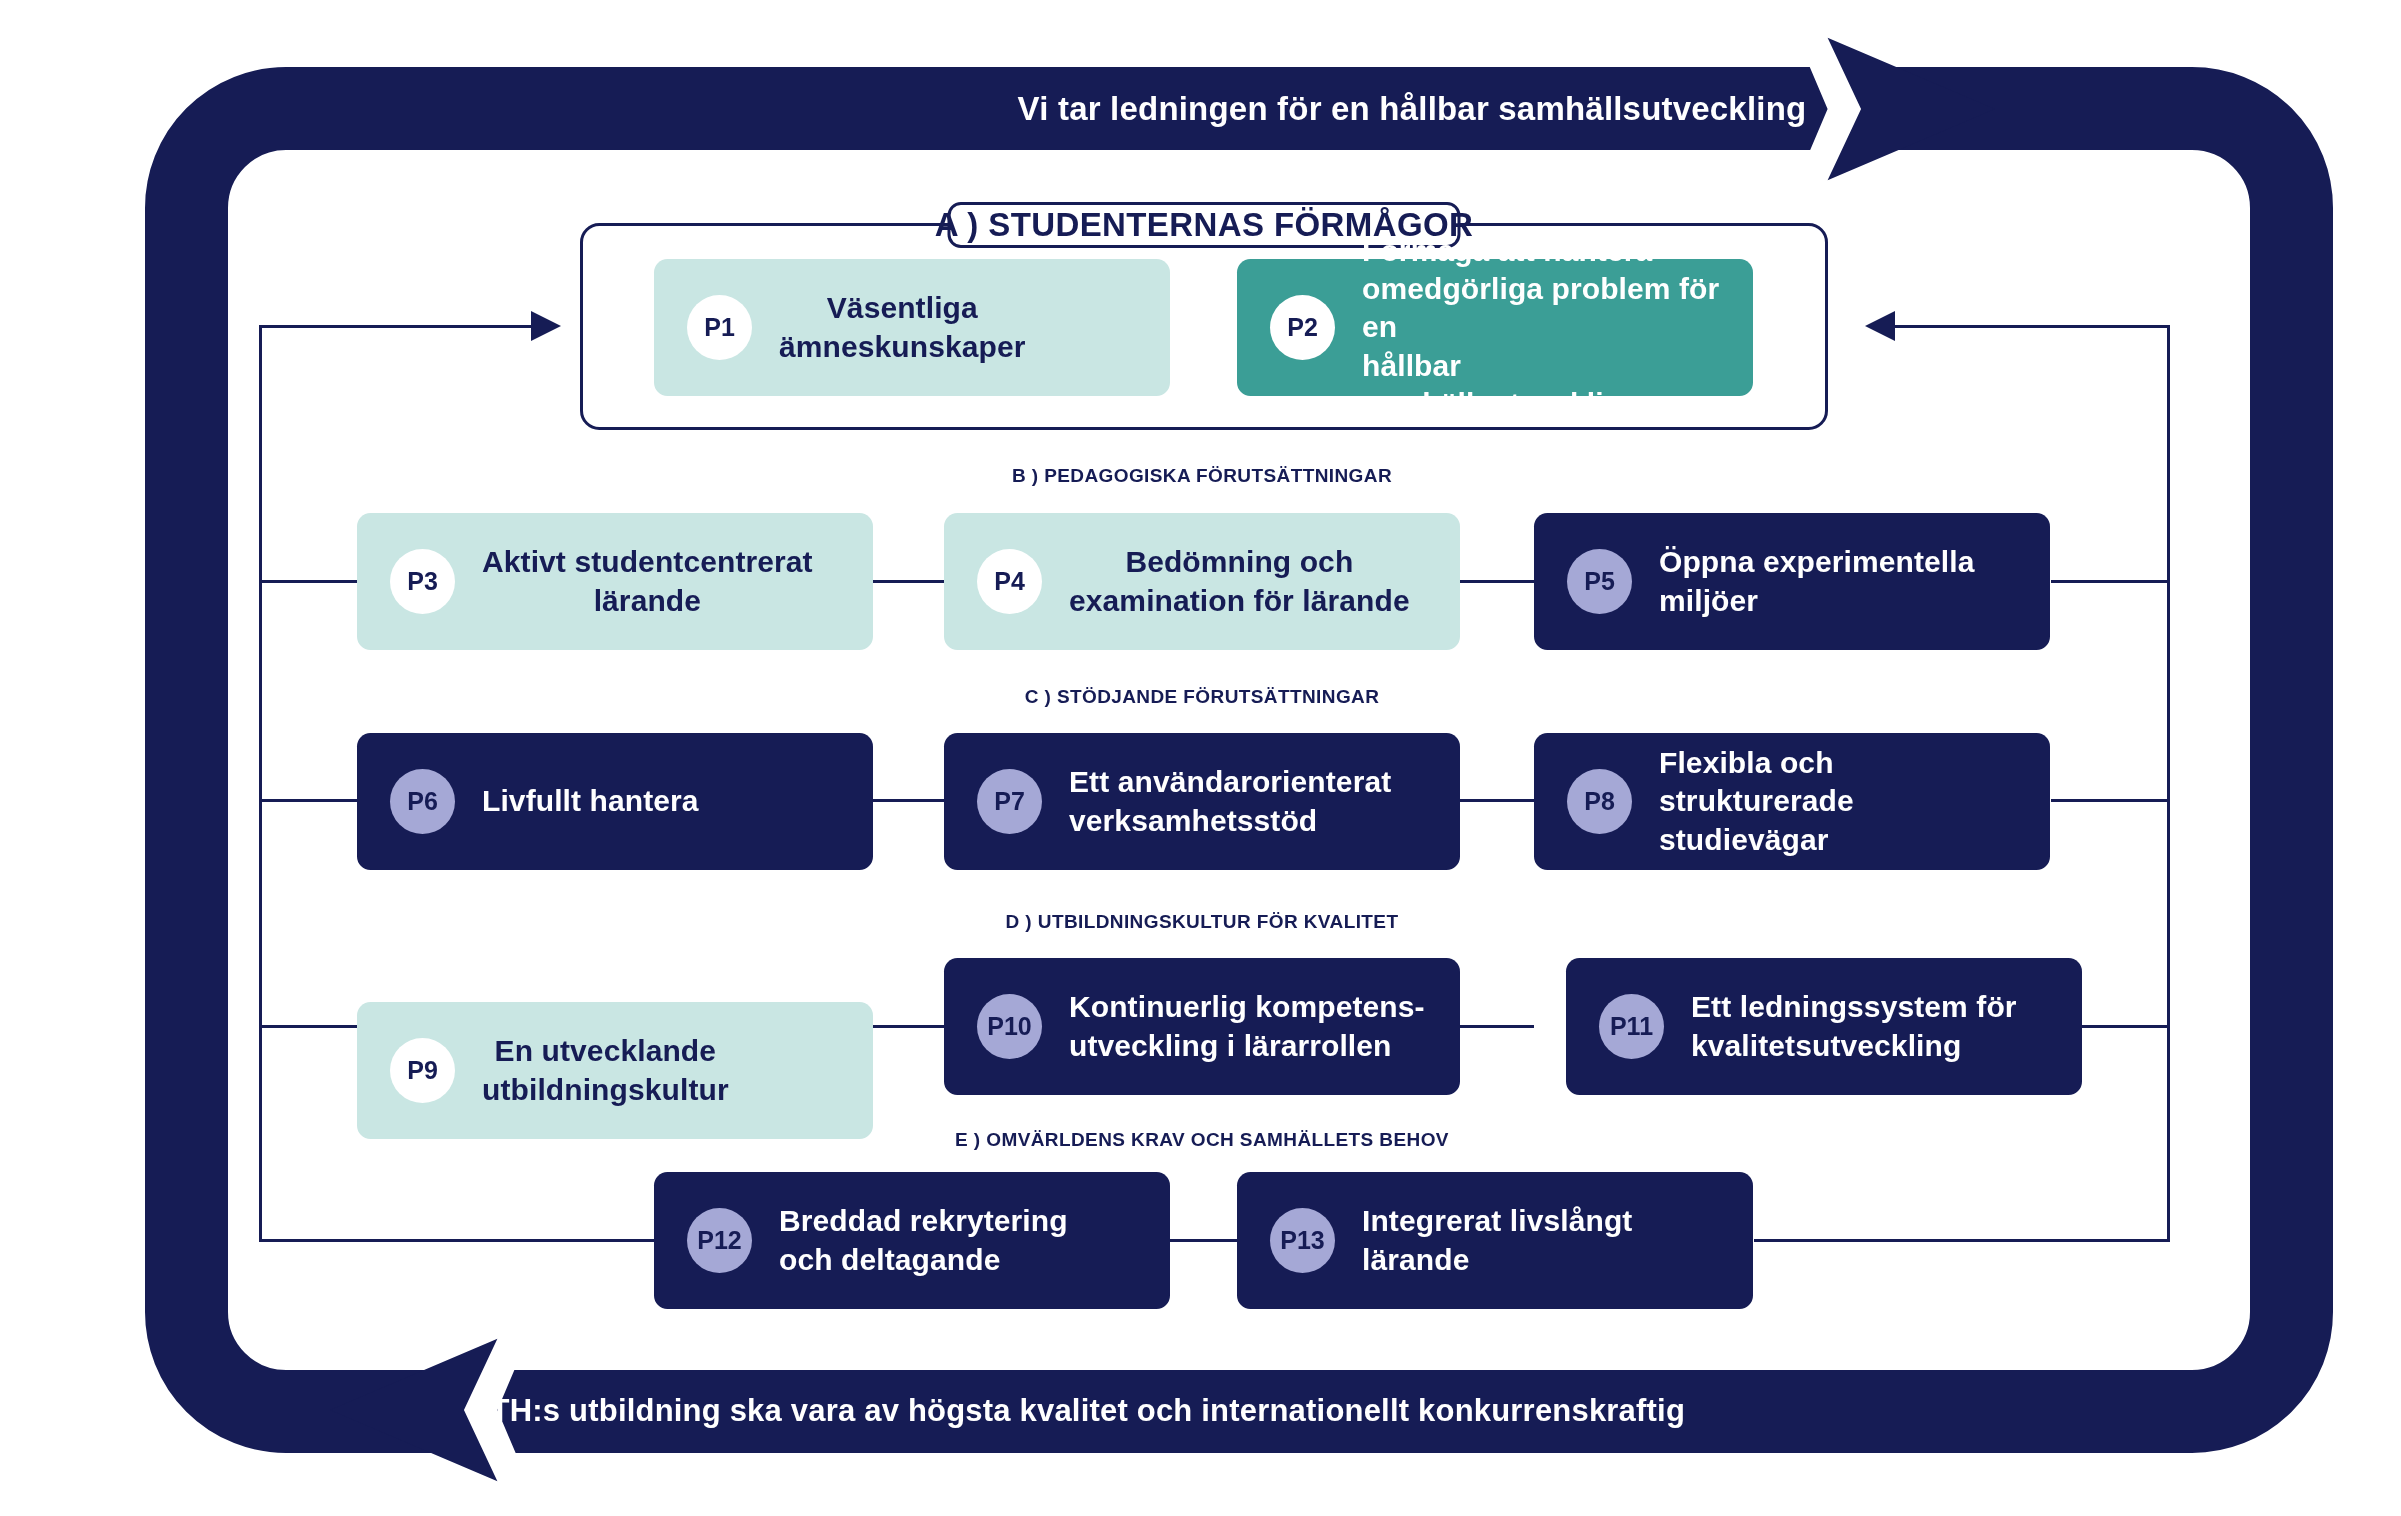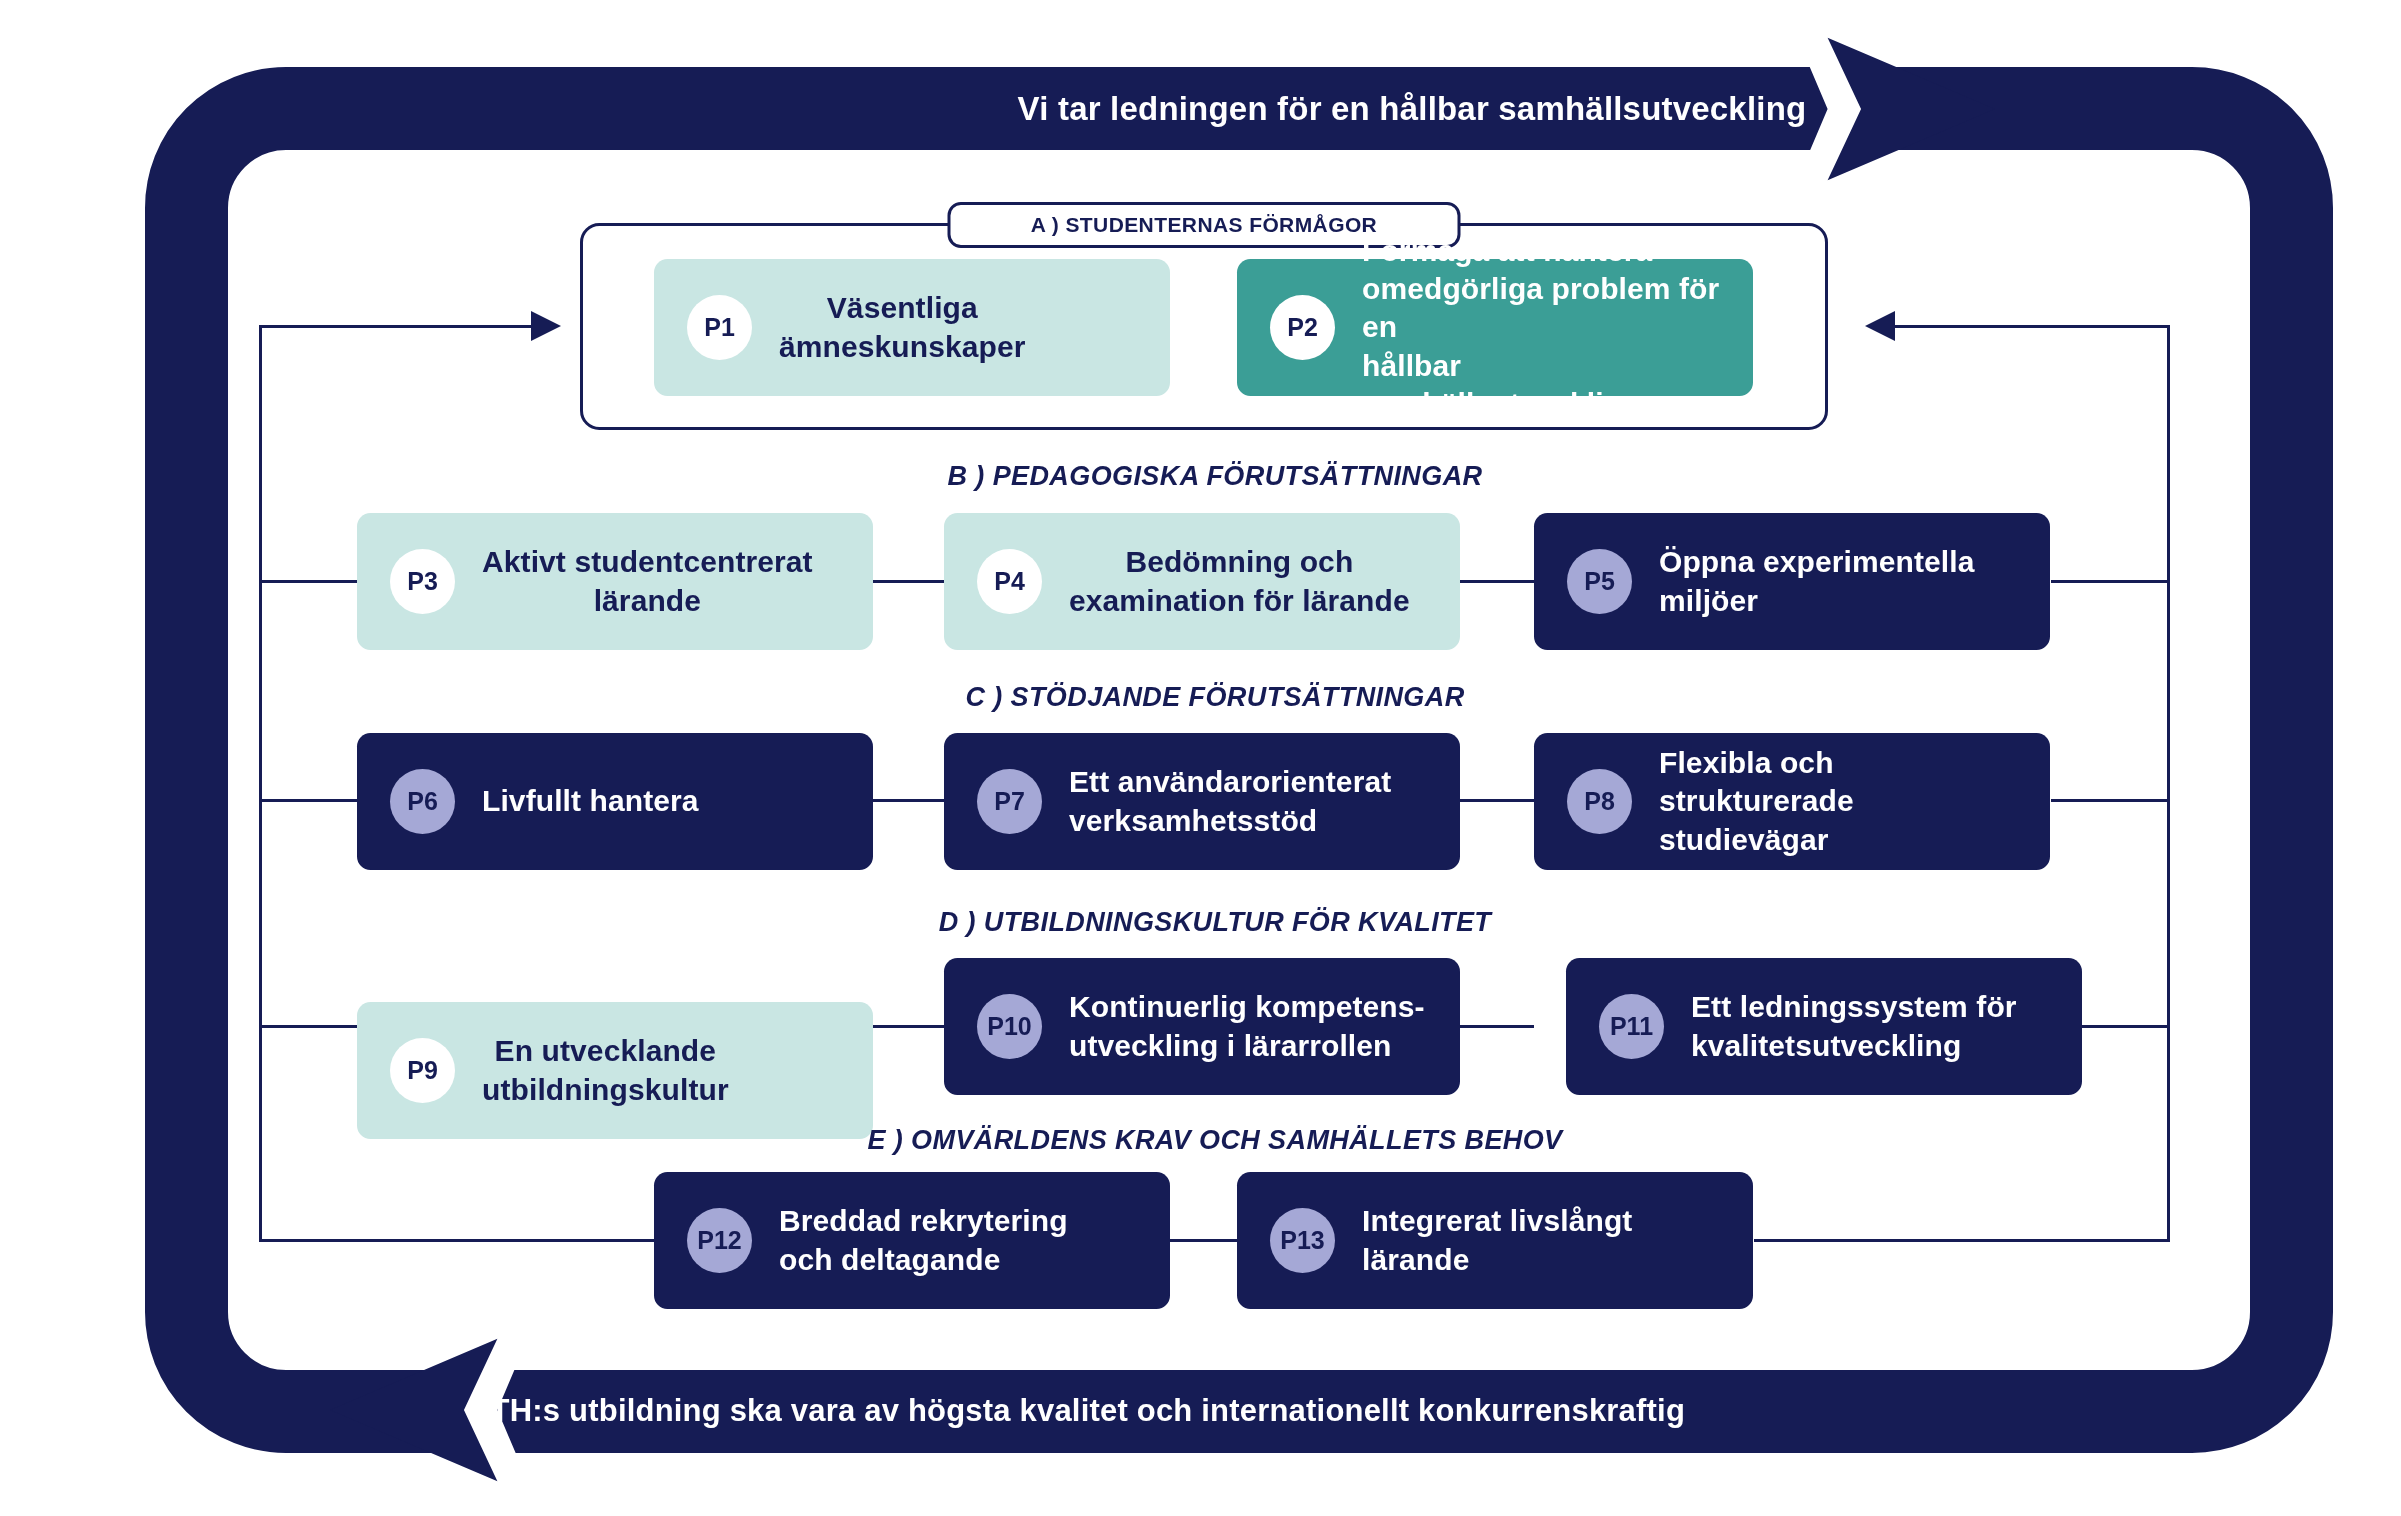--- a/index.html
+++ b/index.html
@@ -54,31 +54,30 @@
     width: 513px; height: 46px;
     box-sizing: border-box;
     background: var(--white);
     border: 3px solid var(--navy);
     border-radius: 13.4px;
     display: flex; align-items: center; justify-content: center;
   }
   
   .heading {
     position: absolute;
-    left: 368px; width: 1694px; height: 34px;
+    left: 355px; width: 1694px; height: 34px;
     line-height: 34px;
     text-align: center;
-    font-size: 27px; font-weight: 700;
+    font-size: 19px; font-weight: 700;
     letter-spacing: 0.4px;
     color: var(--navy);
     white-space: nowrap;
-    font-style: italic;
   }
   .tab-heading {
-    font-size: 21px; font-weight: 700;
+    font-size: 33px; font-weight: 700;
     letter-spacing: 0.4px;
     color: var(--navy);
     white-space: nowrap;
   }
   
   .pbox {
     position: absolute;
     width: 516px; height: 137px;
     box-sizing: border-box;
     border-radius: 13.4px;

